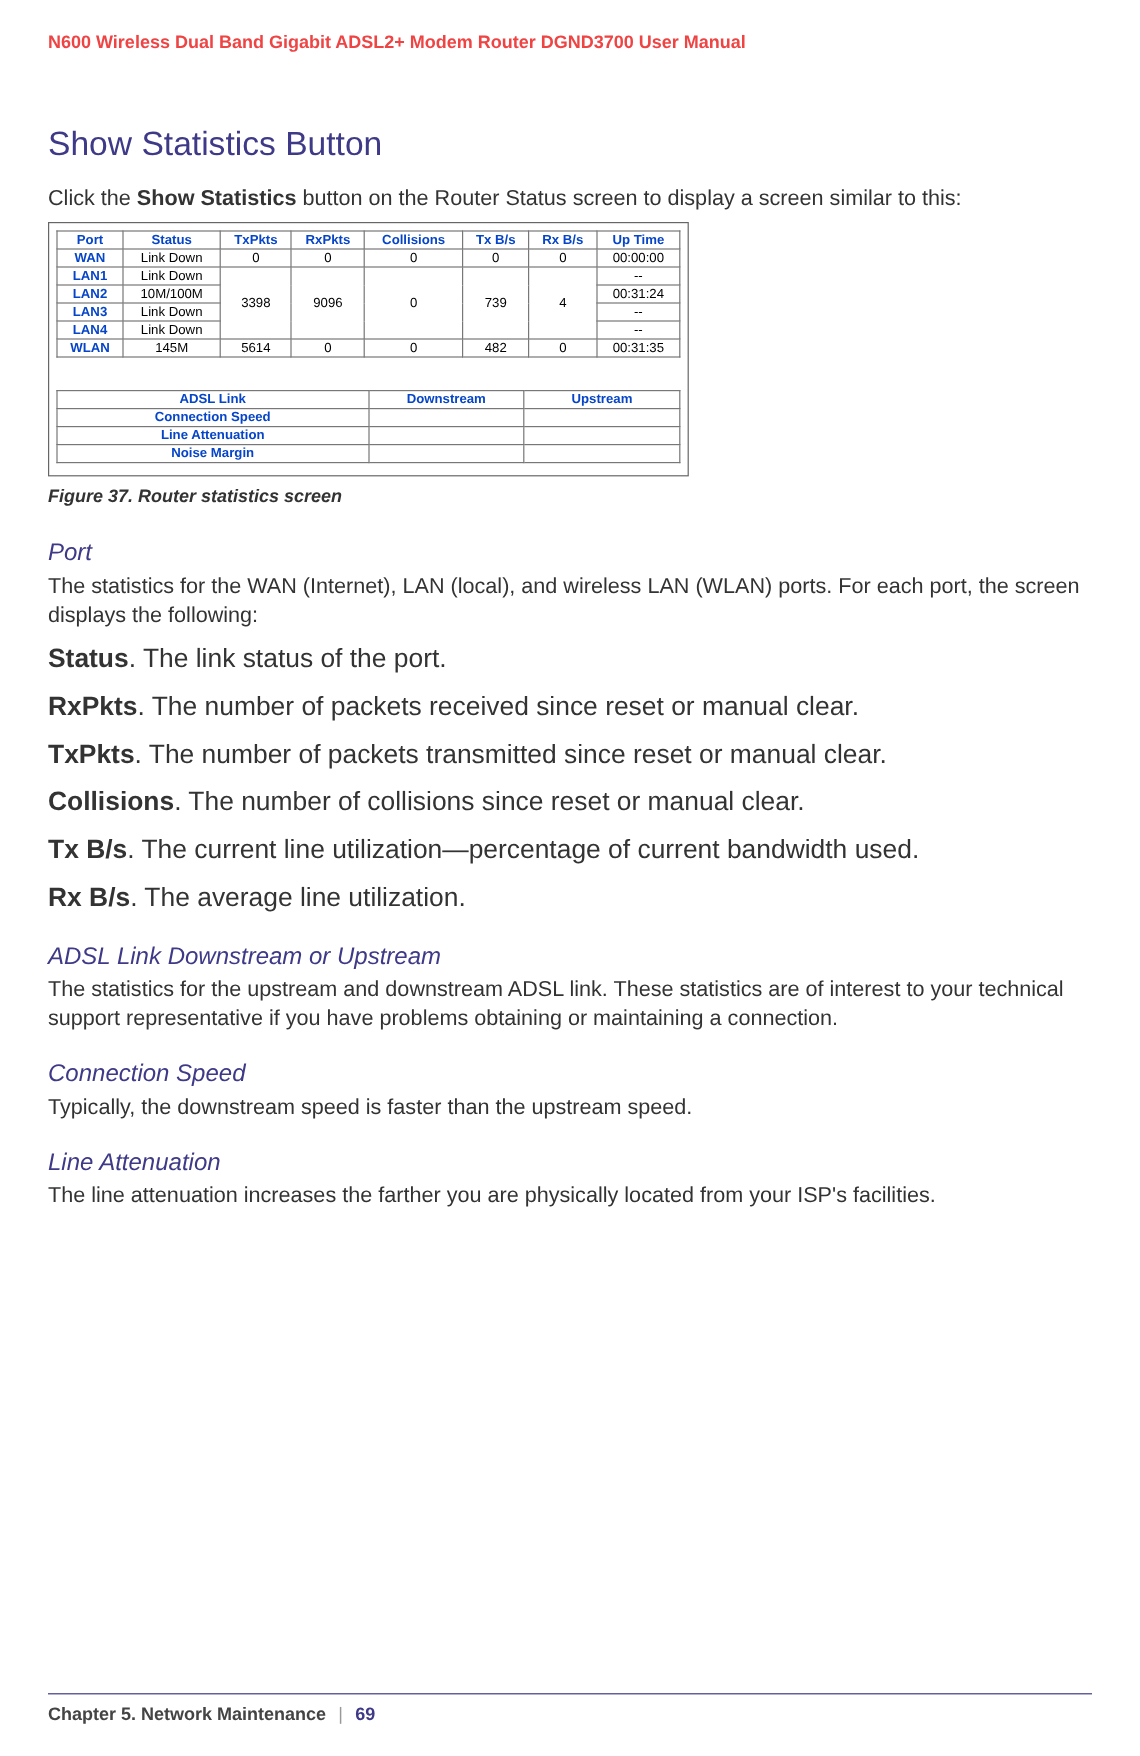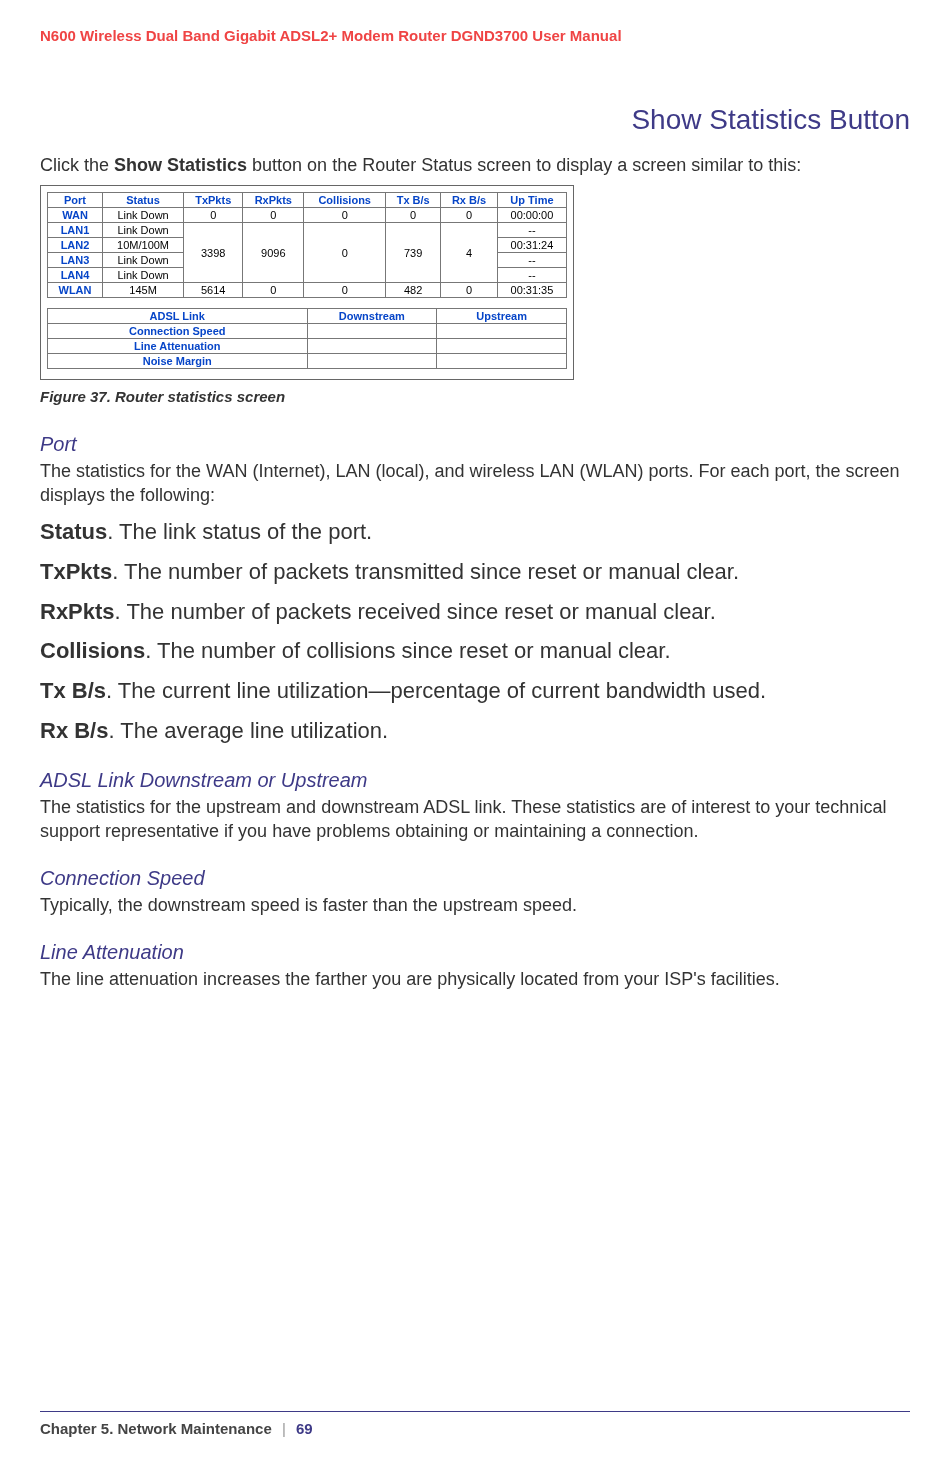--- a/index.html
+++ b/index.html
@@ -20,21 +20,20 @@
     font-weight: bold;
     color: #ef4444;
     margin: 0 0 60px 0;
   }
   .section-title {
     font-family: "Trebuchet MS", Arial, sans-serif;
     font-size: 28px;
     font-weight: 500;
     color: #3e3a87;
     margin: 0 0 18px 0;
-    text-align: right;
   }
   .body-text {
     font-size: 18px;
     color: #333;
     line-height: 1.3;
     margin: 0 0 8px 0;
   }
   .screenshot {
     border: 1px solid #666;
     width: 534px;
@@ -66,21 +65,21 @@
     font-weight: bold;
   }
   .stats-table .port-label {
     color: #0645c8;
     font-weight: bold;
   }
   .adsl-table {
     border-collapse: collapse;
     width: 100%;
     font-size: 11px;
-    margin-top: 10px;
+    margin-top: 27px;
     padding-left: 32px;
   }
   .adsl-table th, .adsl-table td {
     border: 1px solid #777;
     text-align: center;
     padding: 1px 3px;
     background: #fff;
     height: 14px;
   }
   .adsl-table th {
@@ -229,22 +228,22 @@
     </tbody>
       </table>
   </div>
 
   <div class="figure-caption">Figure 37. Router statistics screen</div>
 
   <div class="sub-title">Port</div>
   <p class="body-text">The statistics for the WAN (Internet), LAN (local), and wireless LAN (WLAN) ports. For each port, the screen displays the following:</p>
   <div class="def-list">
     <p><b>Status</b><span>. The link status of the port.</span></p>
+    <p><b>RxPkts</b><span>. The number of packets received since reset or manual clear.</span></p>
     <p><b>TxPkts</b><span>. The number of packets transmitted since reset or manual clear.</span></p>
-    <p><b>RxPkts</b><span>. The number of packets received since reset or manual clear.</span></p>
     <p><b>Collisions</b><span>. The number of collisions since reset or manual clear.</span></p>
     <p><b>Tx B/s</b><span>. The current line utilization—percentage of current bandwidth used.</span></p>
     <p><b>Rx B/s</b><span>. The average line utilization.</span></p>
   </div>
 
   <div class="sub-title">ADSL Link Downstream or Upstream</div>
   <p class="body-text">The statistics for the upstream and downstream ADSL link. These statistics are of interest to your technical support representative if you have problems obtaining or maintaining a connection.</p>
 
   <div class="sub-title">Connection Speed</div>
   <p class="body-text">Typically, the downstream speed is faster than the upstream speed.</p>

